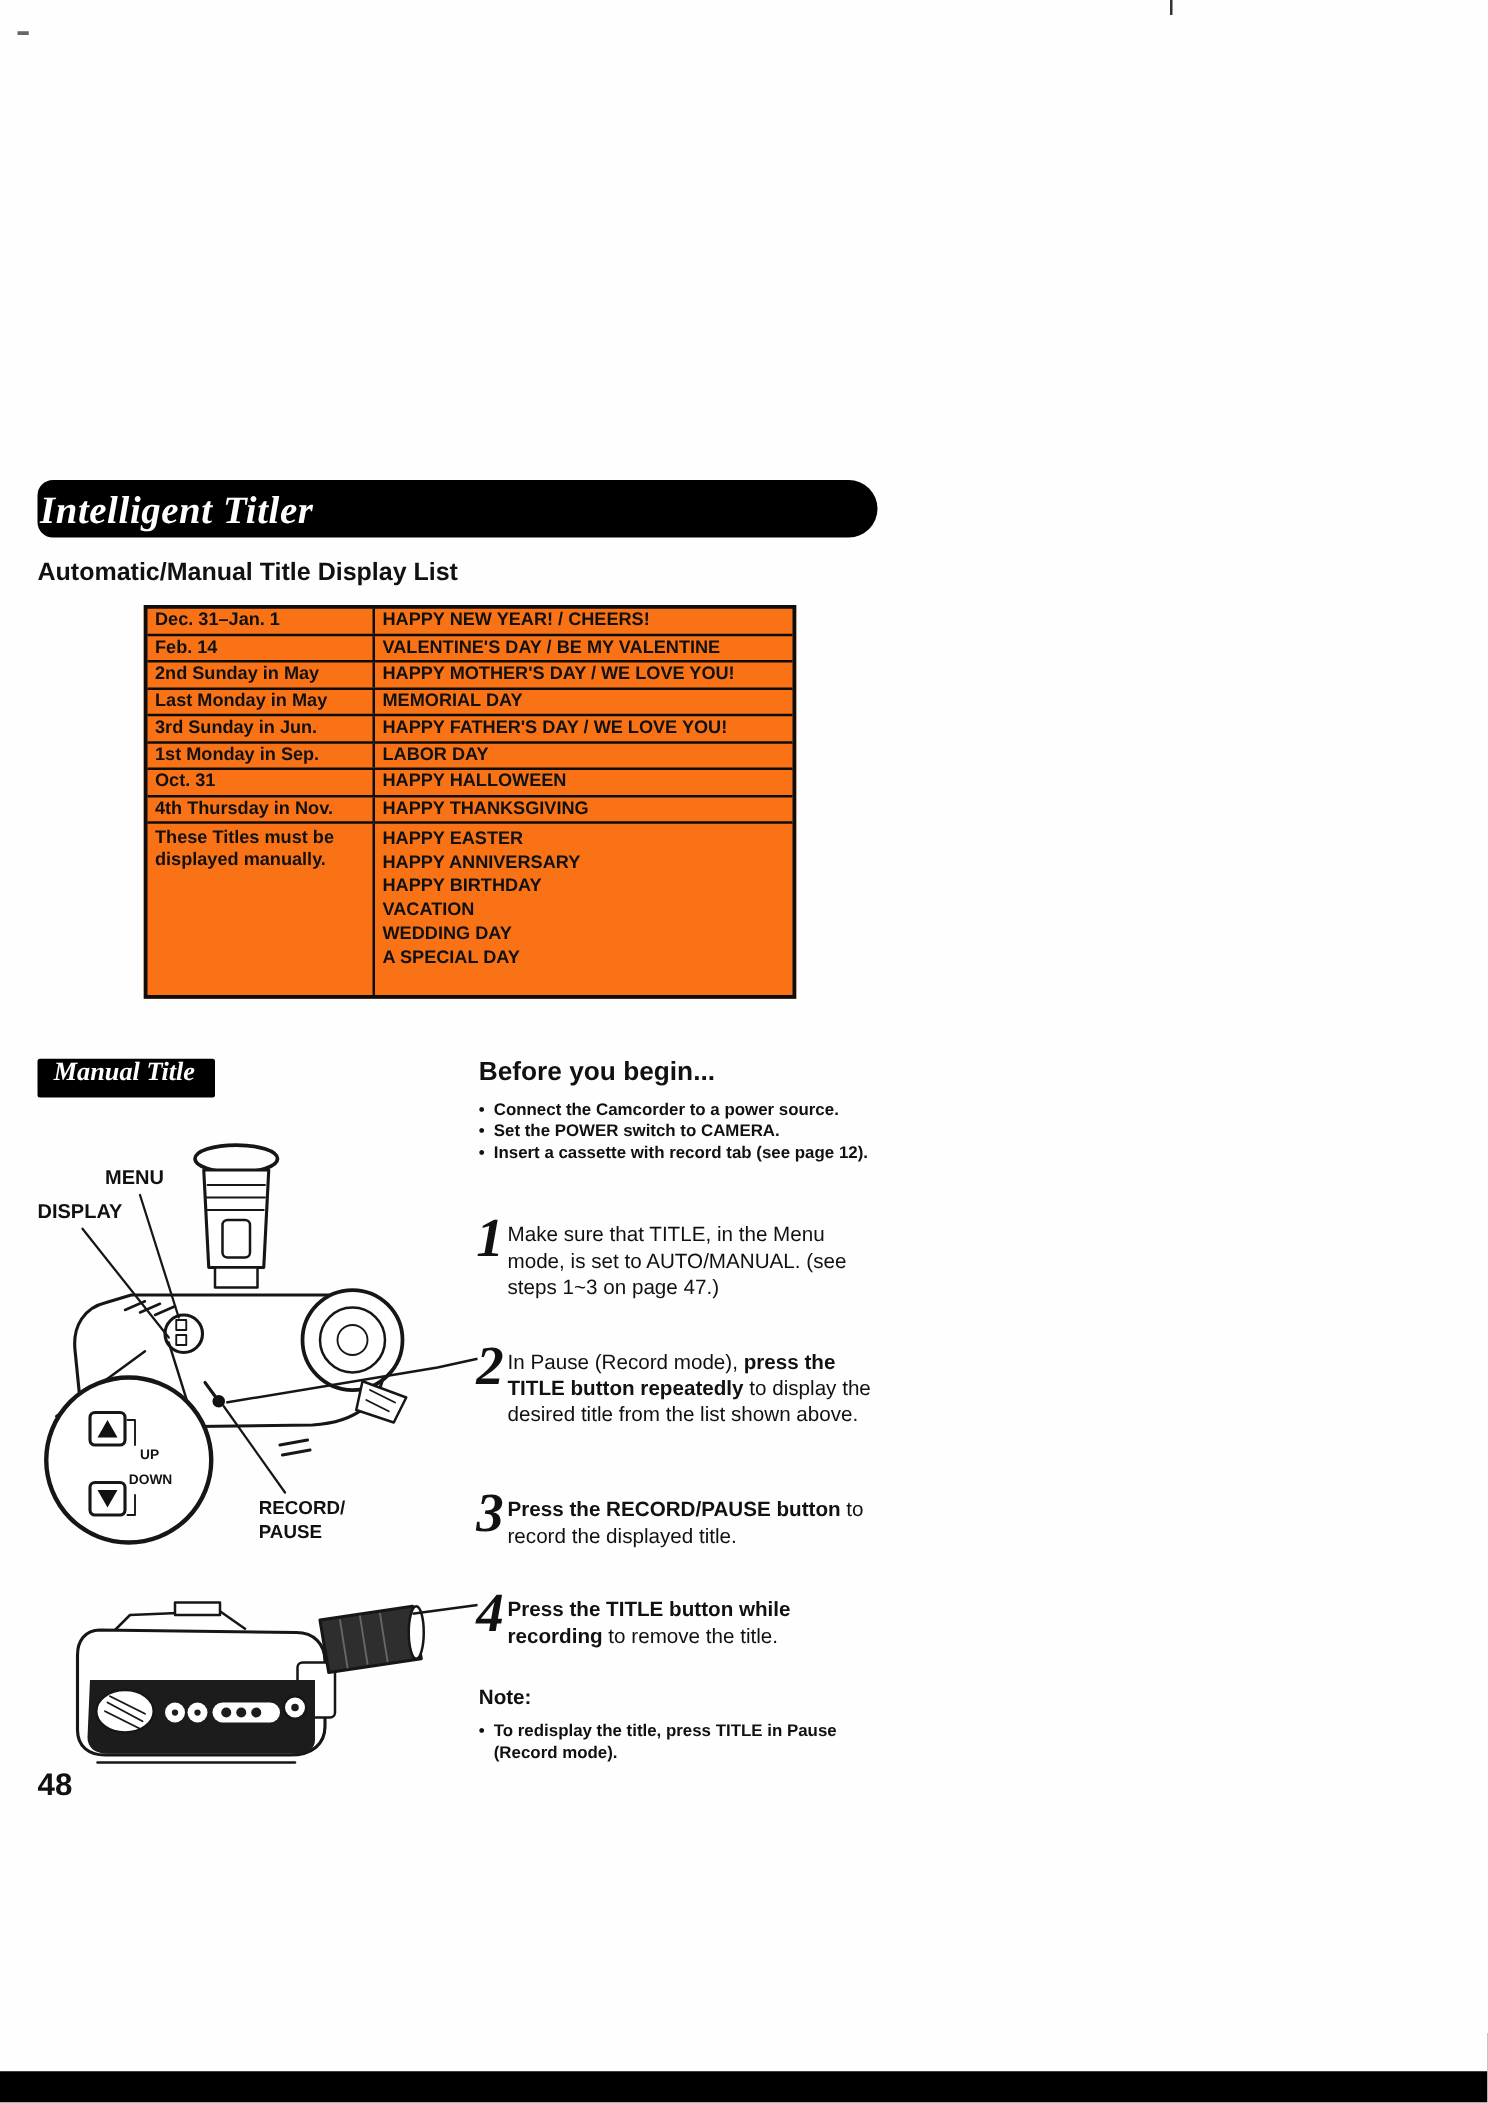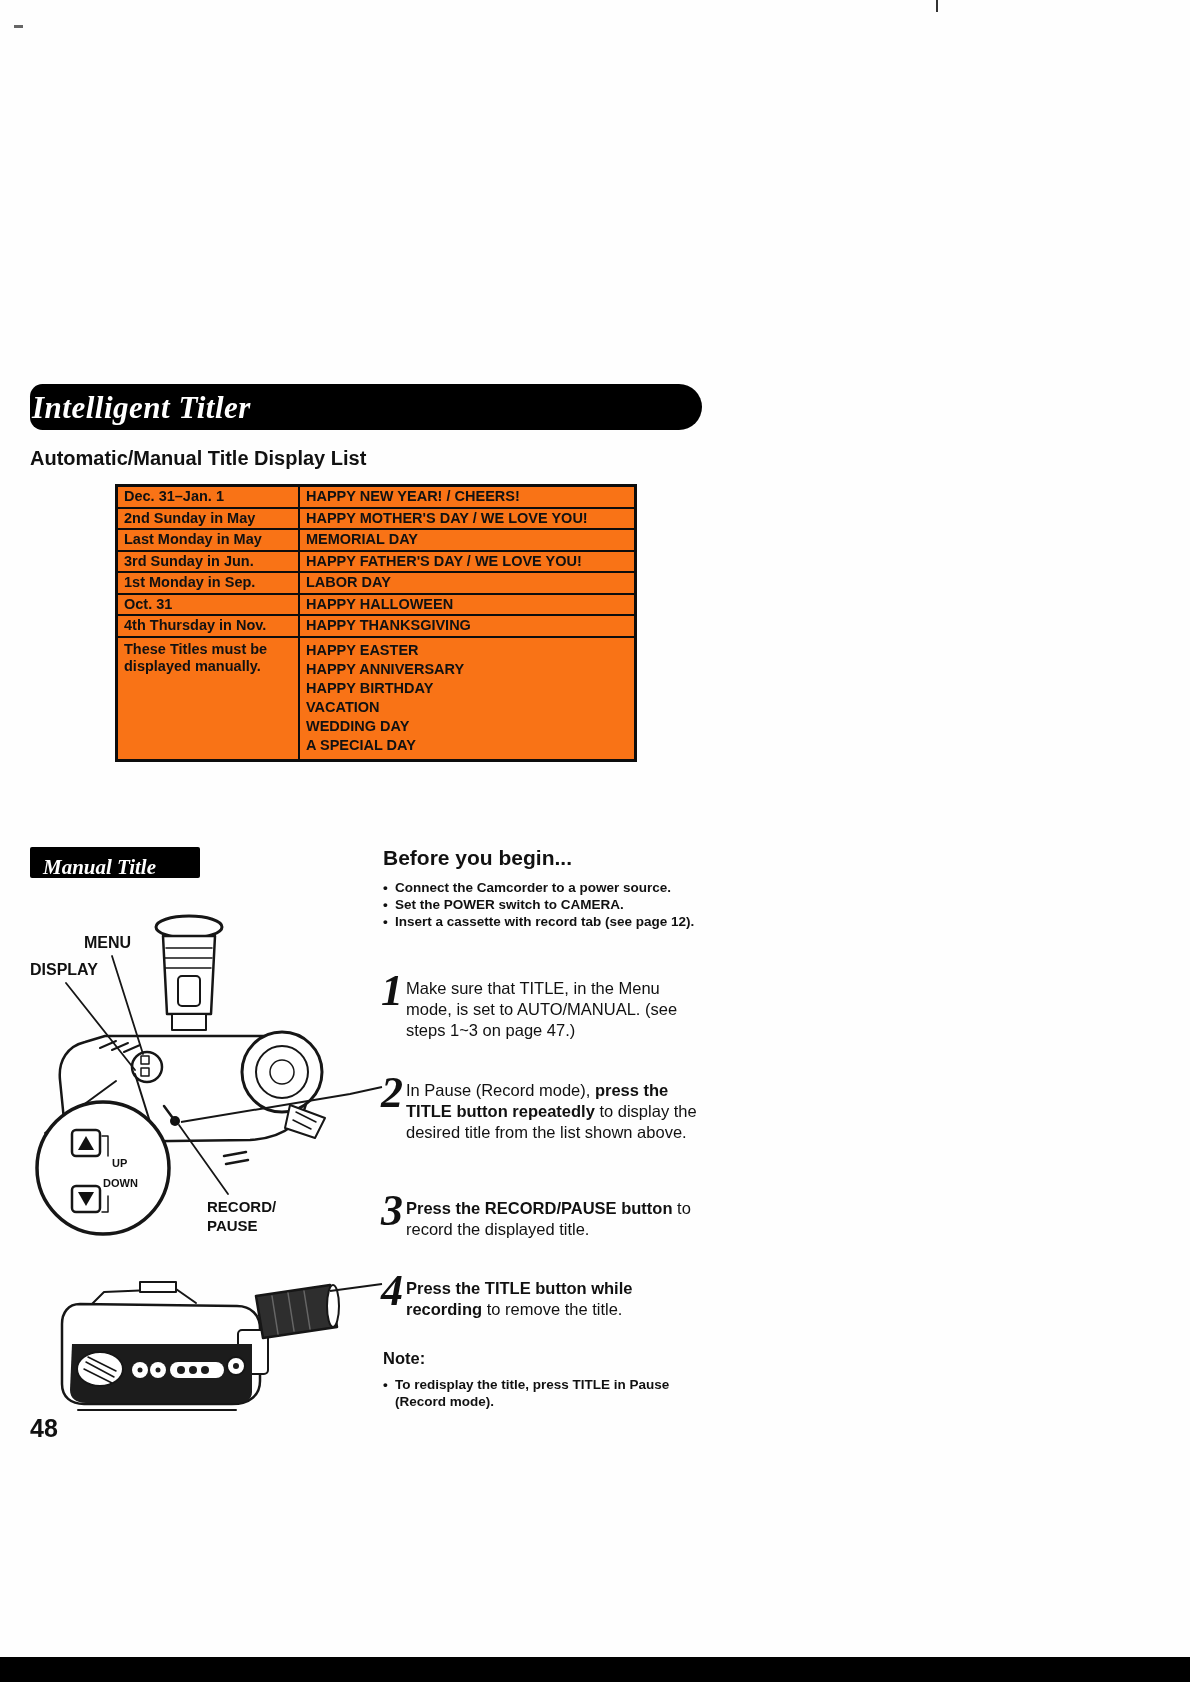--- a/index.html
+++ b/index.html
@@ -19,26 +19,26 @@
 
   .list-title{position:absolute;left:30px;top:446px;font:700 20px/24px "Liberation Sans",sans-serif}
 
   
   .ttable{position:absolute;left:115px;top:484px;width:522px;border:3px solid #0d0d0d;background:#f97316}
   .trow{display:flex;border-bottom:2px solid #0d0d0d}
   .trow:last-child{border-bottom:none}
   .tcell{padding:1px 6px;font:700 14.5px/17.5px "Liberation Sans",sans-serif}
   .tcell.date{width:182px;flex:none;border-right:2px solid #0d0d0d}
   .tcell.titl{flex:1}
-  .trow.manual .tcell{padding-top:3px;padding-bottom:4px}
+  .trow.manual .tcell{padding-top:3px;padding-bottom:20px}
   .trow.manual .titl div{line-height:19px}
 
   
-  .badge{position:absolute;left:30px;top:847px;width:170px;height:31px;background:#000;
-         border-radius:2px;display:flex;align-items:flex-end}
+  .badge{position:absolute;left:30px;top:847px;width:142px;height:31px;background:#000;
+         border-radius:2px;display:flex;align-items:flex-start}
   .badge span{font:italic 700 21px/21px "Liberation Serif",serif;color:#fff;padding-left:13px}
 
   
   .ill-label{position:absolute;font:700 16px/18px "Liberation Sans",sans-serif}
   .ill-label.small{font-size:15px;line-height:19px}
 
   
   .before-title{position:absolute;left:383px;top:846px;font:700 21px/24px "Liberation Sans",sans-serif}
   .before-list{position:absolute;left:383px;top:879px;width:318px}
   .b-item{font:700 13.5px/17px "Liberation Sans",sans-serif;padding-left:12px;position:relative}
@@ -69,20 +69,24 @@
   <div class="banner">
     <span>Intelligent Titler</span>
   </div>
 
   <h2 class="list-title">Automatic/Manual Title Display List</h2>
 
   <div class="ttable">
     <div class="trow">
       <div class="tcell date">Dec. 31–Jan. 1</div>
       <div class="tcell titl">HAPPY NEW YEAR! / CHEERS!</div>
+    </div>
+    <div class="trow">
+      <div class="tcell date">Feb. 14</div>
+      <div class="tcell titl">VALENTINE'S DAY / BE MY VALENTINE</div>
     </div>
     <div class="trow">
       <div class="tcell date">2nd Sunday in May</div>
       <div class="tcell titl">HAPPY MOTHER'S DAY / WE LOVE YOU!</div>
     </div>
     <div class="trow">
       <div class="tcell date">Last Monday in May</div>
       <div class="tcell titl">MEMORIAL DAY</div>
     </div>
     <div class="trow">

